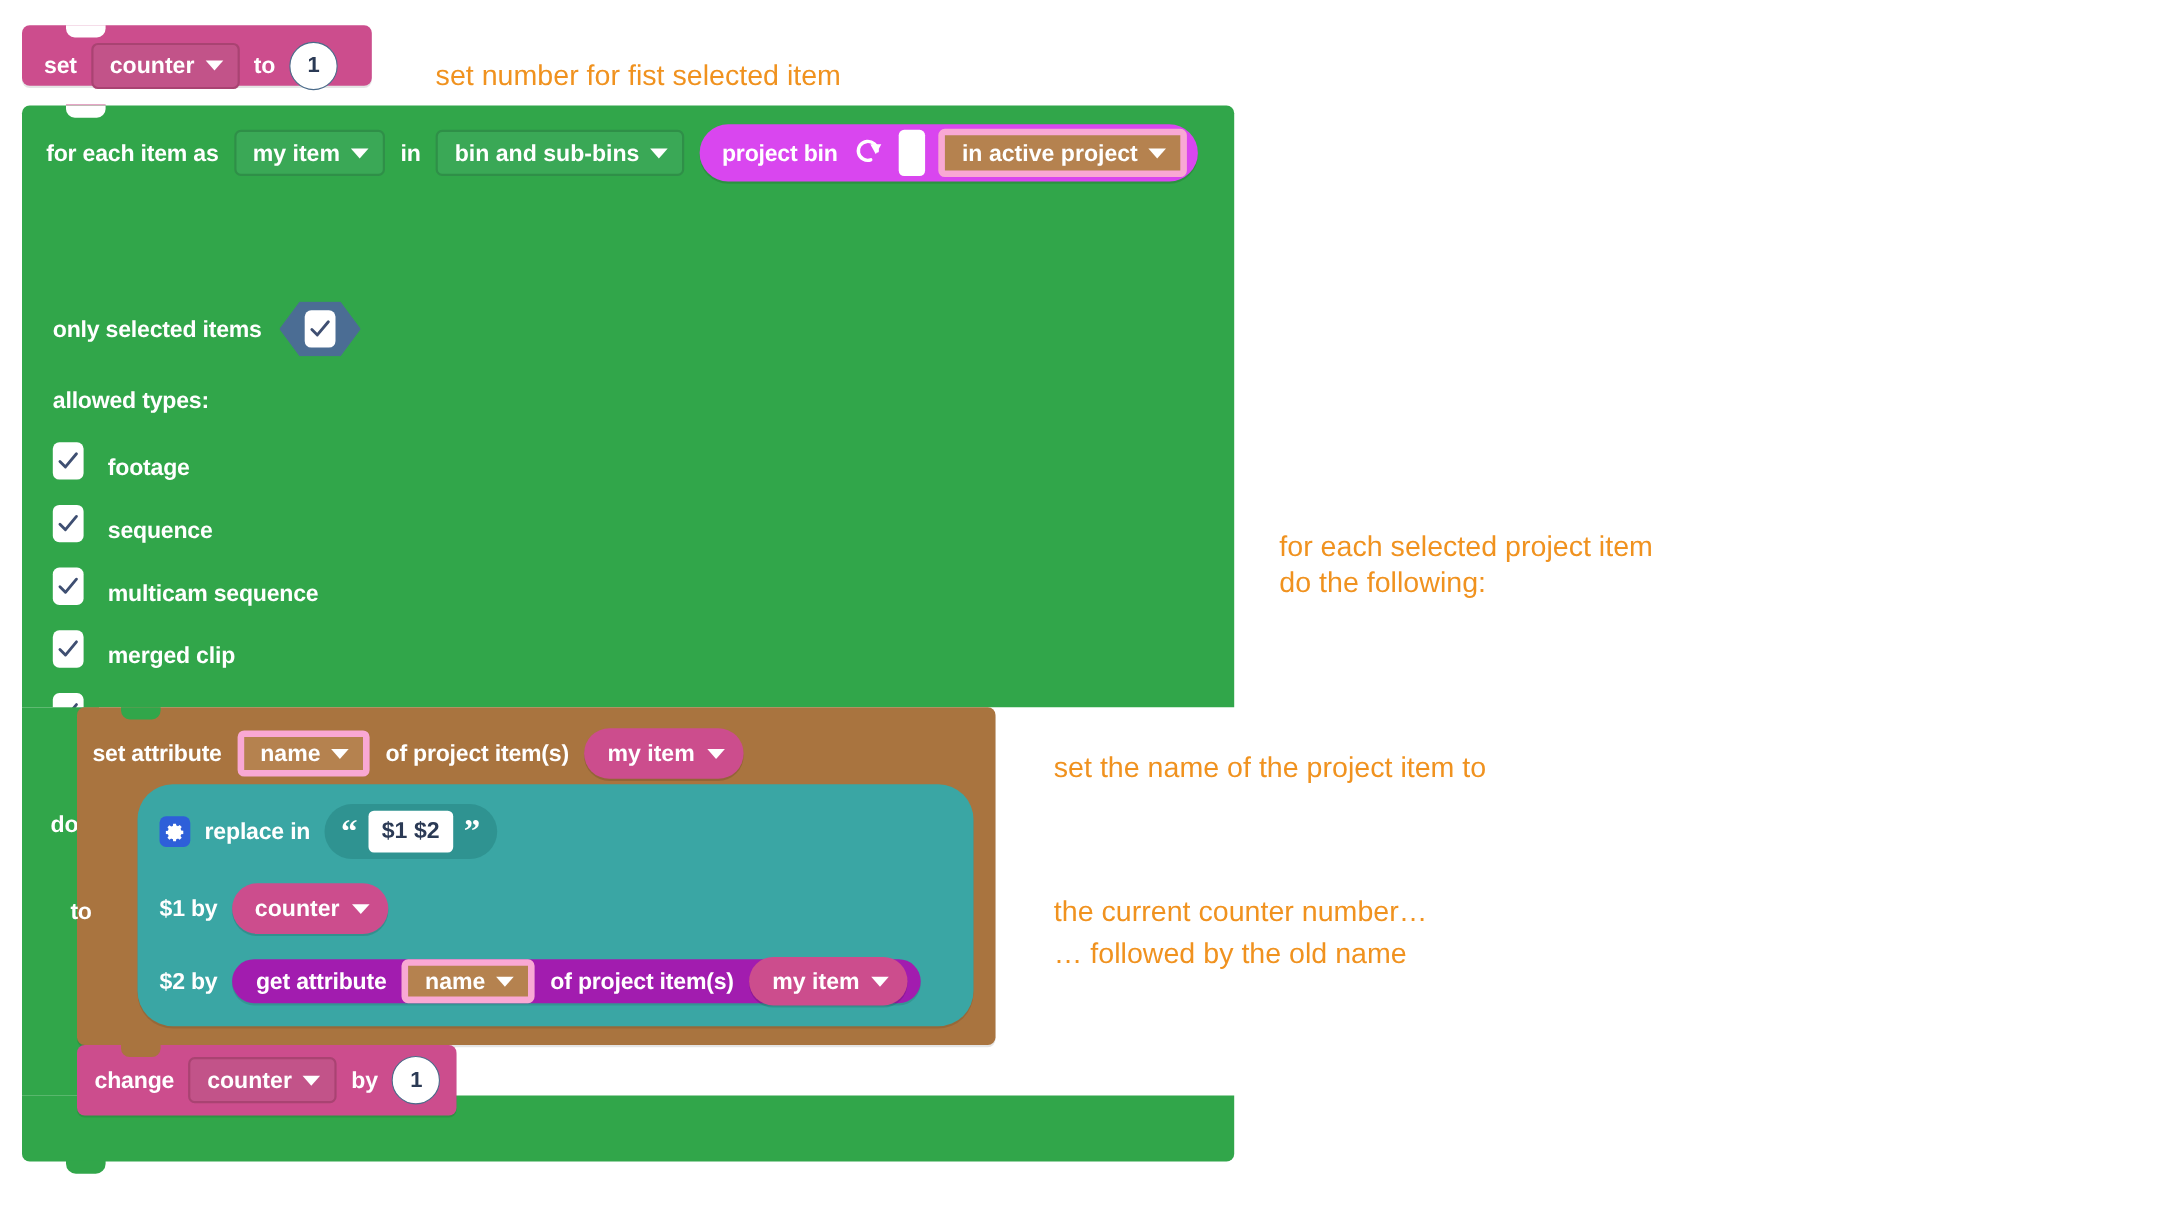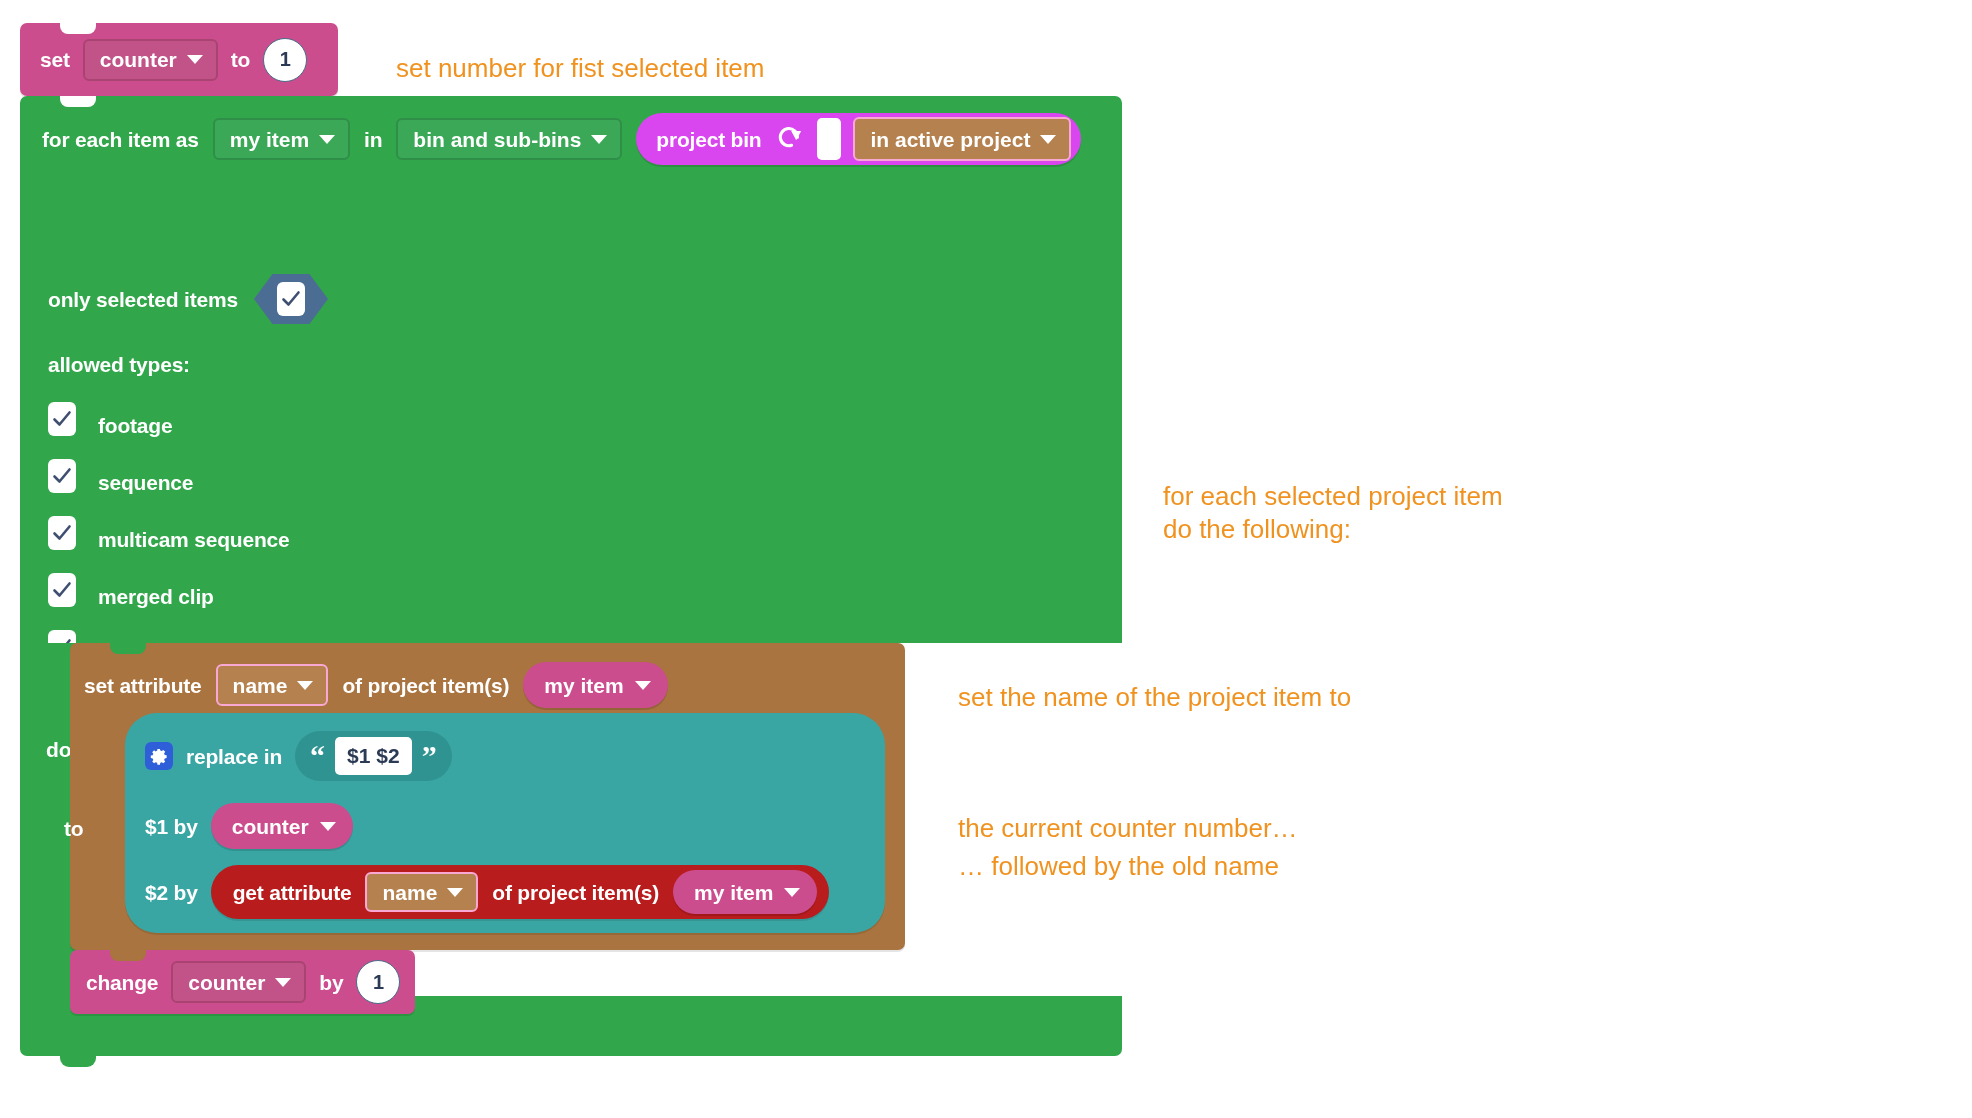--- a/index.html
+++ b/index.html
@@ -46,21 +46,21 @@
   }
   .caret {
     width: 0; height: 0;
     border-left: 8px solid transparent;
     border-right: 8px solid transparent;
     border-top: 9px solid #ffffff;
     flex: none;
   }
   
   .field.inset-green { background: #3aa856; border: 2px solid #2f8f48; }
-  .field.inset-brown { background: #b5824f; border: 2px solid #f9a8d4; }
+  .field.inset-brown { background: #b5824f; border: 6px solid #f9a8d4; }
   .field.inset-magenta { background: #c25389; border: 2px solid #a94372; }
 
   
   .reporter {
     display: inline-flex;
     align-items: center;
     gap: 11px;
     height: 46px;
     padding: 0 17px 0 21px;
     border-radius: 23px;
@@ -150,21 +150,21 @@
     line-height: 1.25;
     white-space: pre-line;
     font-family: "Liberation Sans", sans-serif;
   }
 
   
   
   #set-block {
     position: absolute;
     left: 20px; top: 23px;
-    width: 318px; height: 73px;
+    width: 318px; height: 55px;
   }
   #set-block .body {
     position: absolute; inset: 0;
     background: #cc4d8d;
     border-radius: 7px;
     box-shadow: 0 2px 0 rgba(0,0,0,0.10);
   }
   #set-block .notch {
     position: absolute;
     left: 40px; top: 0;
@@ -310,24 +310,24 @@
   #ri-row3 {
     position: absolute; left: 20px; top: 152px;
     height: 54px;
     display: flex; align-items: center; gap: 13px;
   }
   
   .get-attr {
     display: inline-flex;
     align-items: center;
     gap: 14px;
-    height: 54px;
+    height: 40px;
     padding: 0 12px 0 22px;
     border-radius: 27px;
-    background: #b91c1c;
+    background: #a21caf;
     box-shadow: 0 2px 0 rgba(0,0,0,0.10);
     white-space: nowrap;
   }
 
   
   #change {
     position: absolute;
     left: 70px; top: 950px;
     width: 345px; height: 64px;
   }

